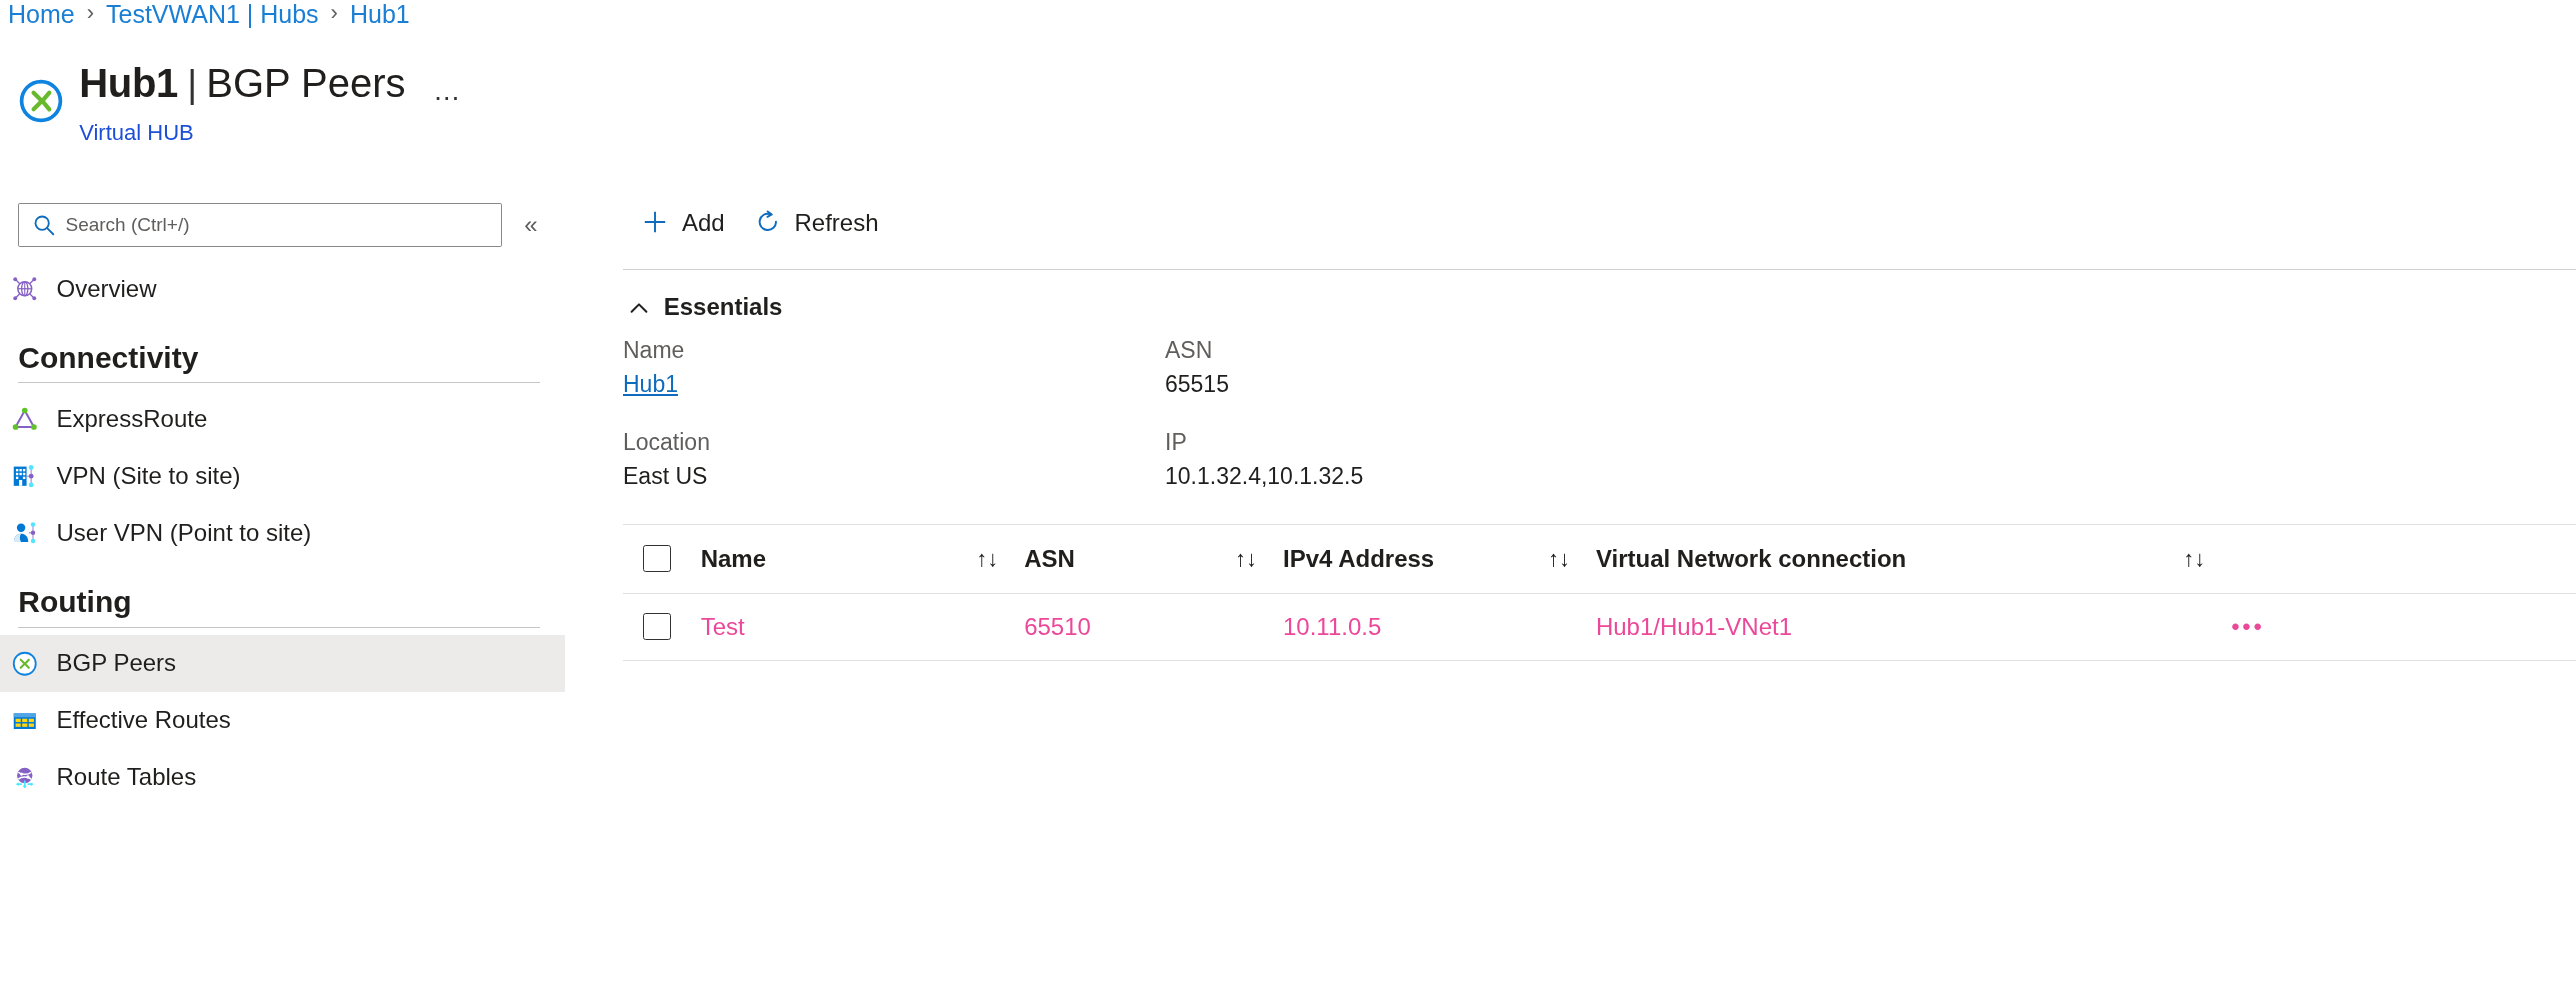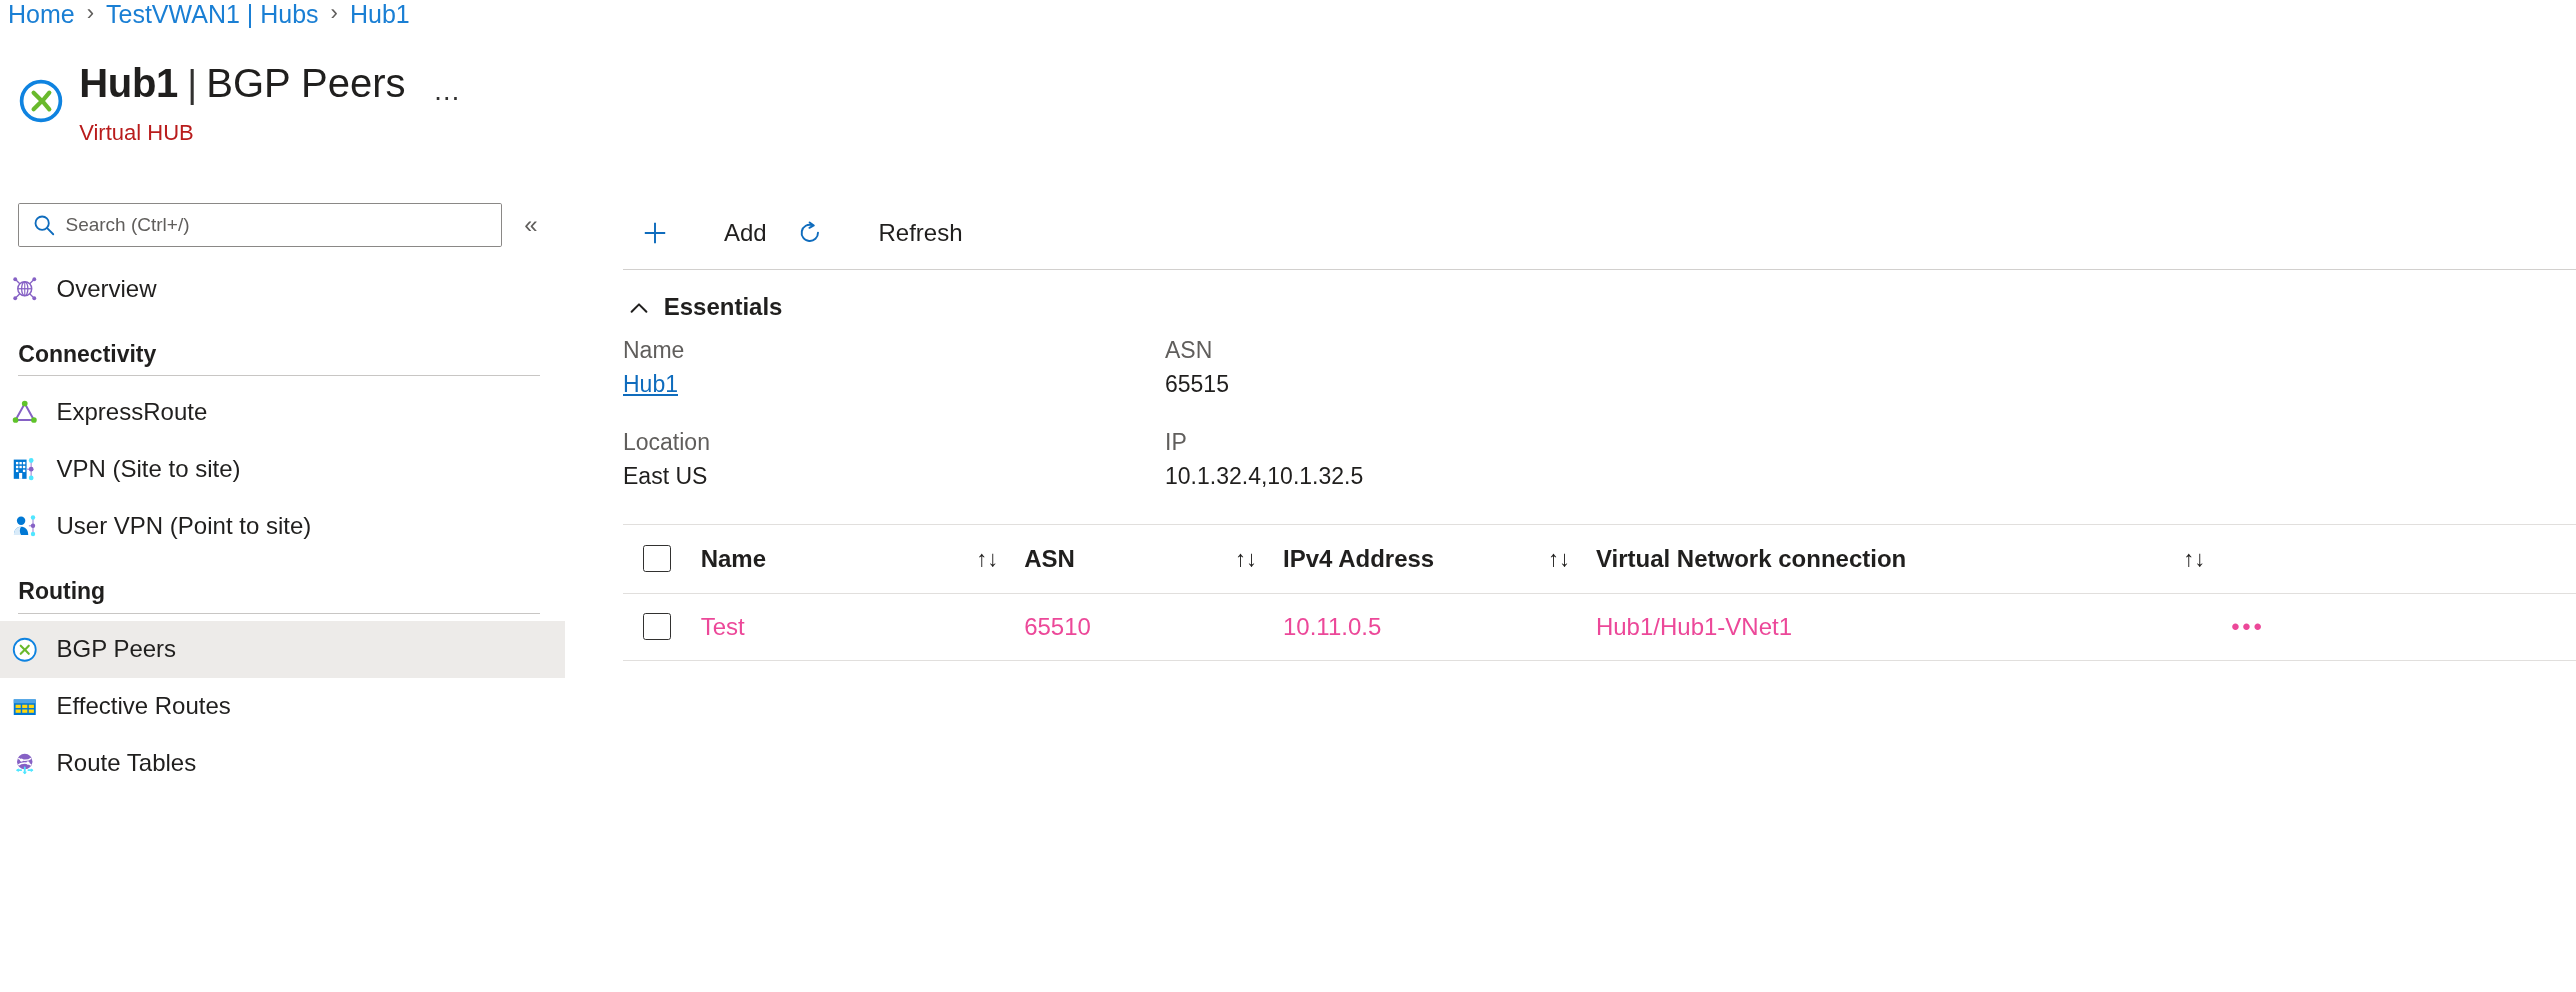--- a/index.html
+++ b/index.html
@@ -85,21 +85,21 @@
     font-size: 27.5px;
     color: #323130;
     letter-spacing: 2.7px;
     line-height: 53px;
     cursor: pointer;
     align-self: center;
     padding-top: 7.3px;
   }
   .page-subtitle {
     font-size: 22px;
-    color: #b91c1c;
+    color: #1d4ed8;
     margin-top: 1.8px;
     line-height: 27.5px;
   }
 
   
   .sidebar {
     position: absolute;
     left: 0;
     top: 203px;
     width: 586px;
@@ -164,21 +164,21 @@
     align-items: center;
     justify-content: center;
   }
   .nav-label {
     font-size: 24px;
     color: #201f1e;
     white-space: nowrap;
   }
 
   .nav-group-title {
-    font-size: 23px;
+    font-size: 30px;
     font-weight: 700;
     color: #201f1e;
     padding-left: 18.3px;
     margin-top: 24px;
     margin-bottom: 7.3px;
   }
   .nav-divider {
     height: 0.9px;
     background: #c8c6c4;
     margin-left: 18.3px;
@@ -196,26 +196,25 @@
     bottom: 0;
   }
   .toolbar {
     display: flex;
     align-items: center;
     height: 59px;
     padding-left: 3.7px;
   }
   .cmd-btn {
     display: flex;
-    align-items: center;
+    align-items: flex-start;
     height: 48px;
     padding: 0 14.7px;
     cursor: pointer;
     border-radius: 1.8px;
-    gap: 42px;
   }
   .cmd-icon {
     width: 27.5px;
     height: 27.5px;
     margin-right: 13px;
     display: flex;
     align-items: center;
     justify-content: center;
     flex: none;
   }

